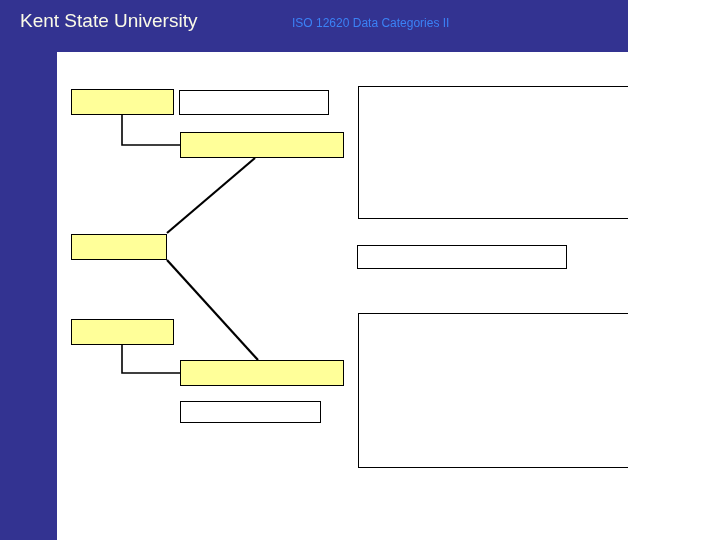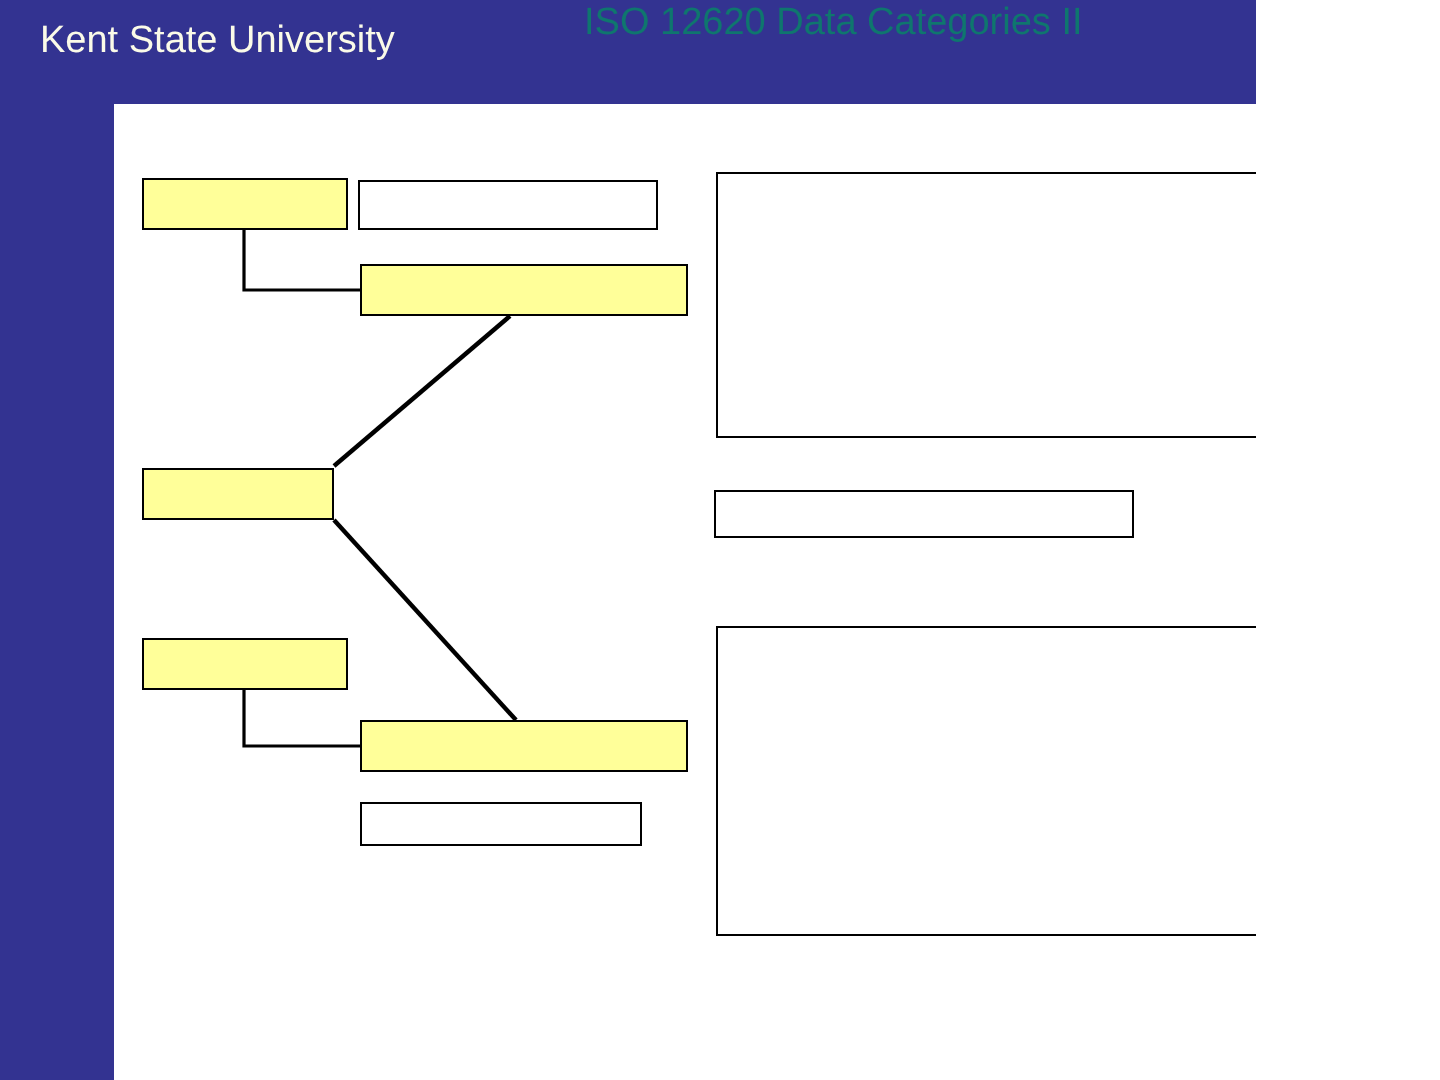--- a/index.html
+++ b/index.html
@@ -51,24 +51,24 @@
     top: 8px;
     font-size: 19px;
     line-height: 26px;
     color: #fbfbe8;
     white-space: nowrap;
     letter-spacing: 0px;
   }
   .title-topic {
     position: absolute;
     left: 292px;
-    top: 0;
-    font-size: 19px;
+    top: 11px;
+    font-size: 12px;
     line-height: 24px;
-    color: #0f766e;
+    color: #3b82f6;
     white-space: nowrap;
   }
   
   .canvas {
     position: absolute;
     left: 57px;
     top: 52px;
     width: 663px;
     height: 488px;
     background: #ffffff;

